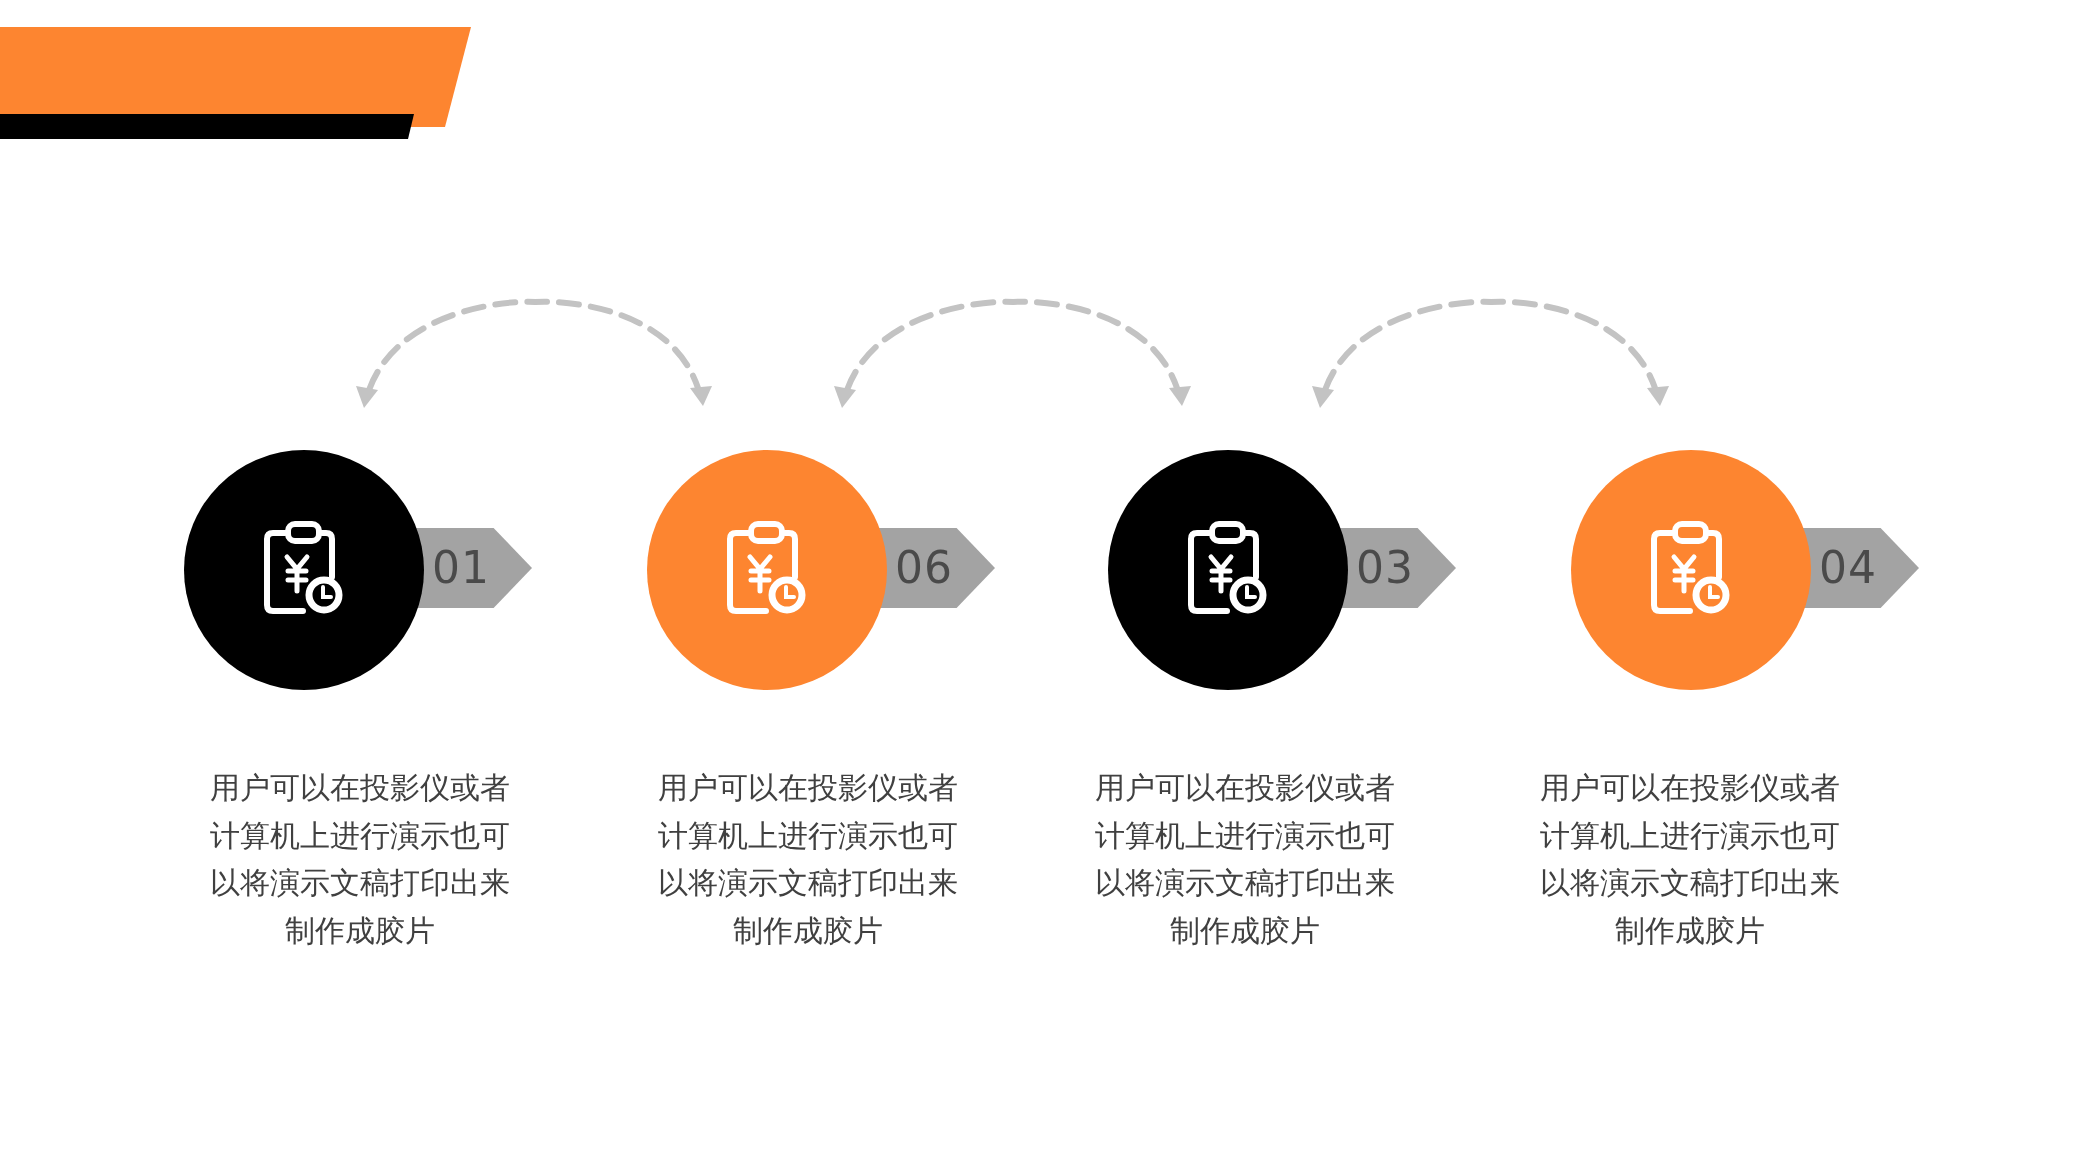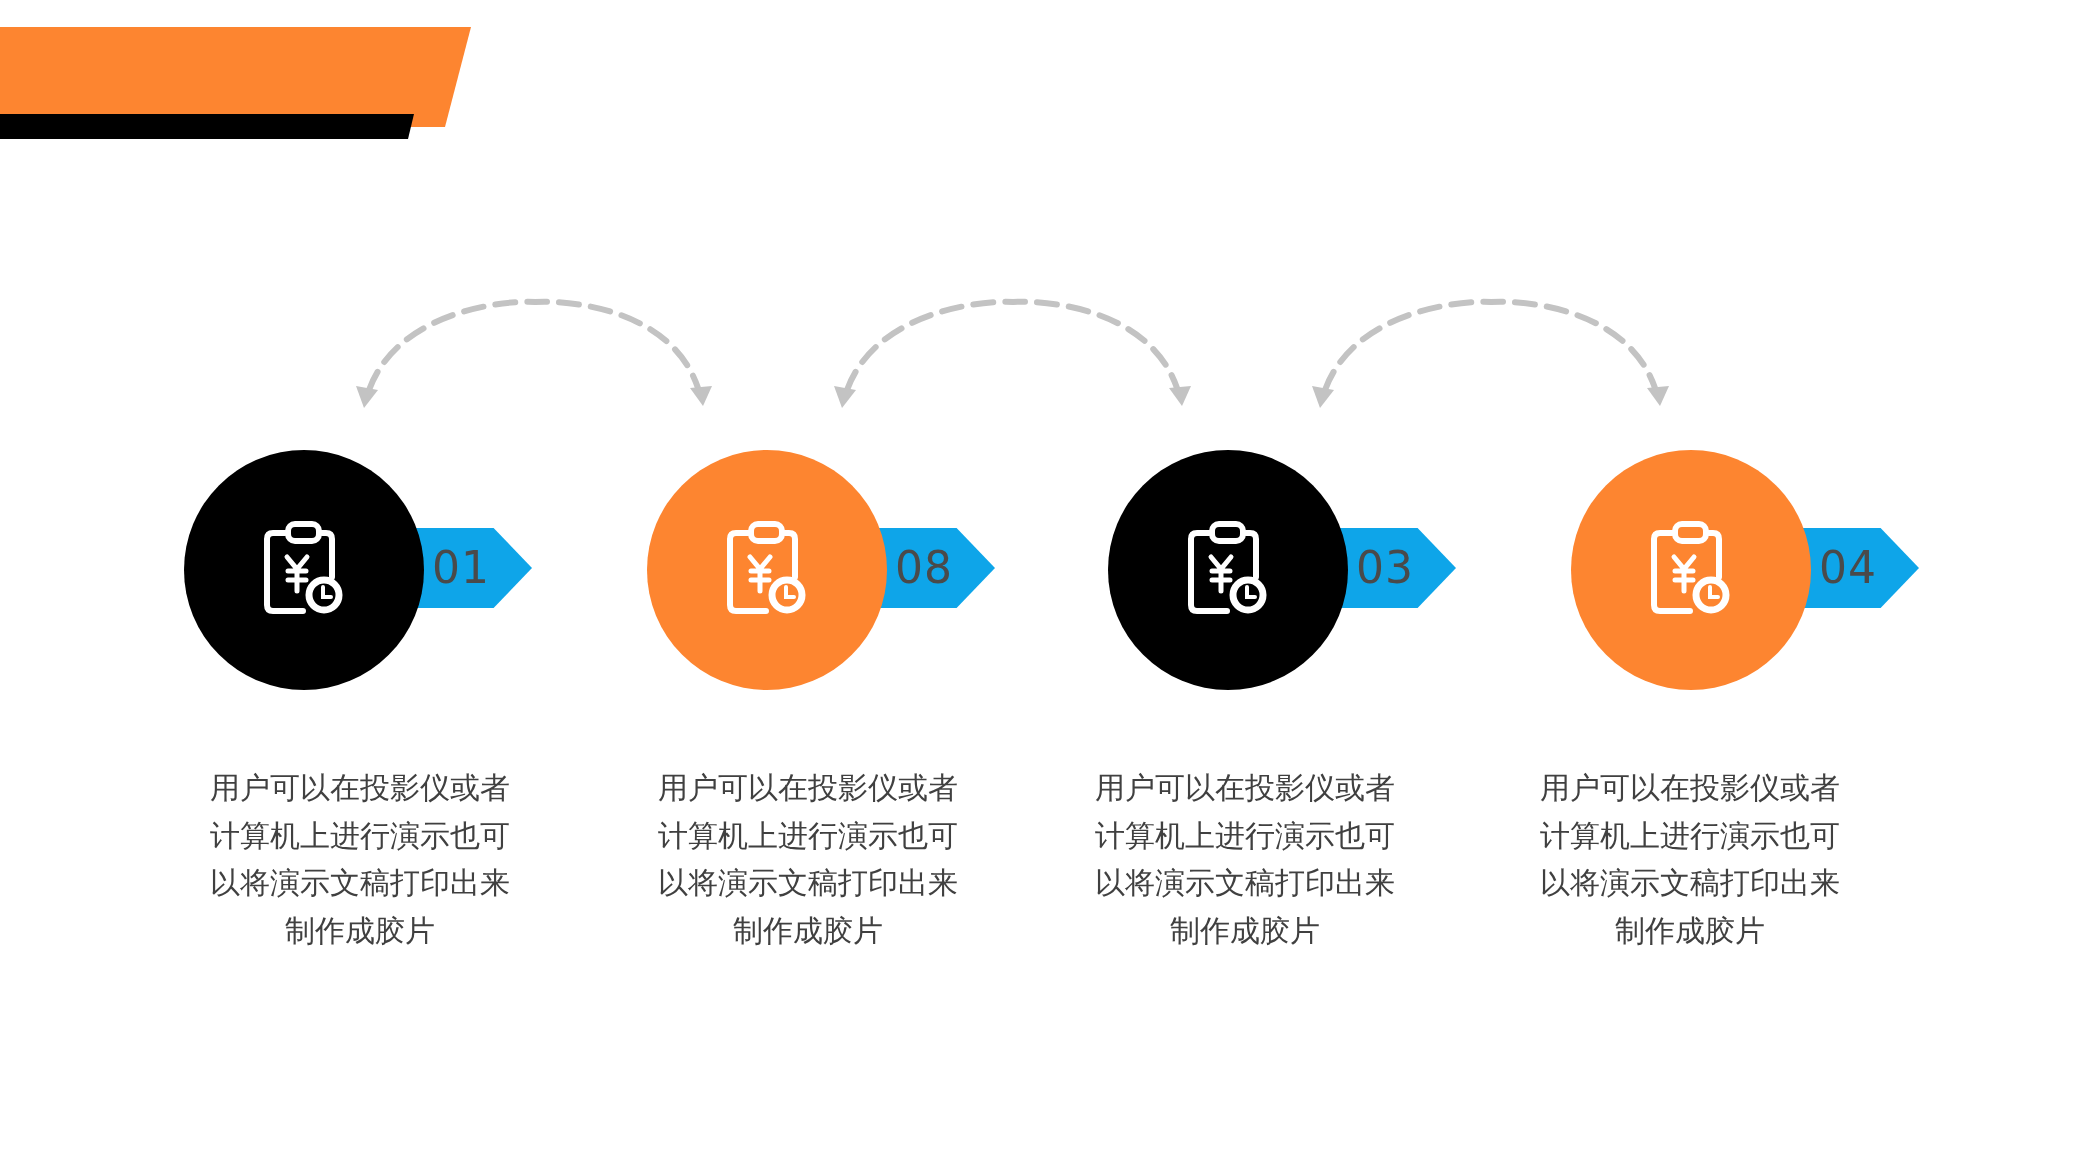--- a/index.html
+++ b/index.html
@@ -9,21 +9,21 @@
   }
   .header { position: absolute; left: 0; top: 0; width: 500px; height: 160px; }
   .header svg { position: absolute; left: 0; top: 0; }
   .title {
     position: absolute; left: 74px; top: 50px; font-size: 41px; line-height: 54px;
     letter-spacing: 15px; color: #111111; white-space: nowrap; font-weight: normal;
   }
   .arcs { position: absolute; left: 0; top: 0; width: 2088px; height: 1174px; pointer-events: none; }
   .step { position: absolute; }
   .tag {
-    position: absolute; height: 80px; width: 120px; background: #0ea5e9;
+    position: absolute; height: 80px; width: 120px; background: #a3a3a3;
     clip-path: polygon(0 0, 68% 0, 100% 50%, 68% 100%, 0 100%);
   }
   .num {
     position: absolute; font-family: "DejaVu Sans", "Liberation Sans", sans-serif;
     font-size: 44px; color: #4a4a4a; line-height: 80px; top: 0; left: 20px; letter-spacing: 1px;
   }
   .circle {
     position: absolute; width: 240px; height: 240px; border-radius: 50%;
   }
   .icon { position: absolute; left: 79px; top: 71px; width: 84px; height: 96px; }
@@ -82,21 +82,21 @@
   <div class="desc" style="left:190px;">
     <span>用户可以在投影仪或者</span>
     <span>计算机上进行演示也可</span>
     <span>以将演示文稿打印出来</span>
     <span>制作成胶片</span>
   </div>
 </div>
 
 <div class="step" style="left:0;top:0;">
   <div class="tag" style="left:875px;top:528px;">
-    <span class="num">08</span>
+    <span class="num">06</span>
   </div>
   <div class="circle" style="left:647px;top:450px;background:#fd8530;">
     <svg class="icon" viewBox="0 0 84 96">
       <rect x="25" y="3" width="31" height="17" rx="7" fill="none" stroke="#fff" stroke-width="6"></rect>
       <path d="M 22 12 H 10 Q 4 12 4 18 V 84 Q 4 90 10 90 H 40" fill="none" stroke="#fff" stroke-width="6" stroke-linecap="round"></path>
       <path d="M 59 12 H 63 Q 69 12 69 18 V 56" fill="none" stroke="#fff" stroke-width="6" stroke-linecap="round"></path>
       <path d="M 24 36 L 34 48 L 44 36 M 34 48 V 70 M 25 50 H 43 M 25 59 H 43" fill="none" stroke="#fff" stroke-width="5" stroke-linecap="round"></path>
       <circle cx="61" cy="74" r="15" fill="none" stroke="#fff" stroke-width="7"></circle>
       <path d="M 60 66 V 76 H 68" fill="none" stroke="#fff" stroke-width="4" stroke-linecap="round"></path>
     </svg>

